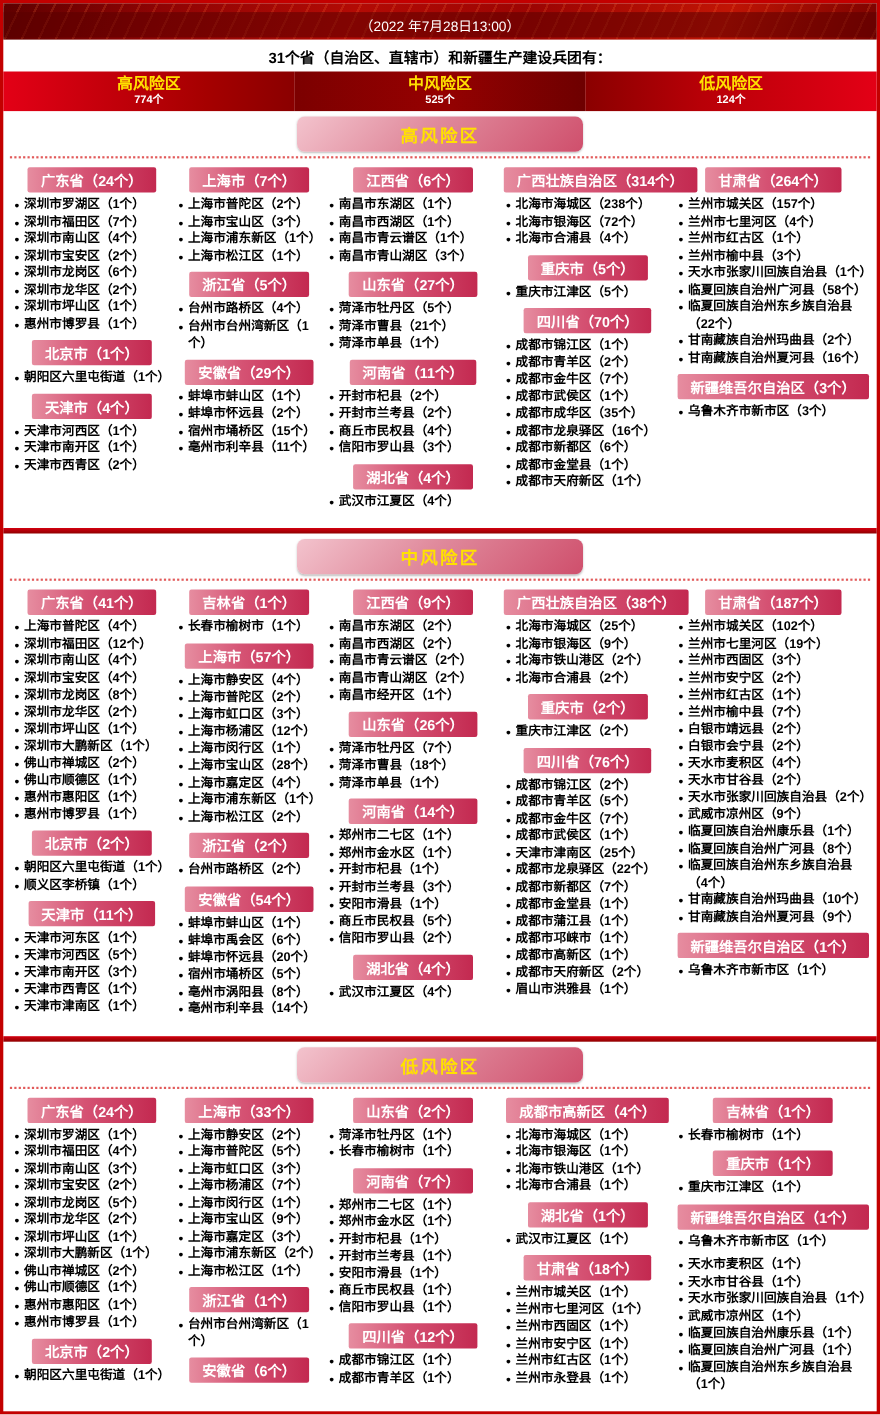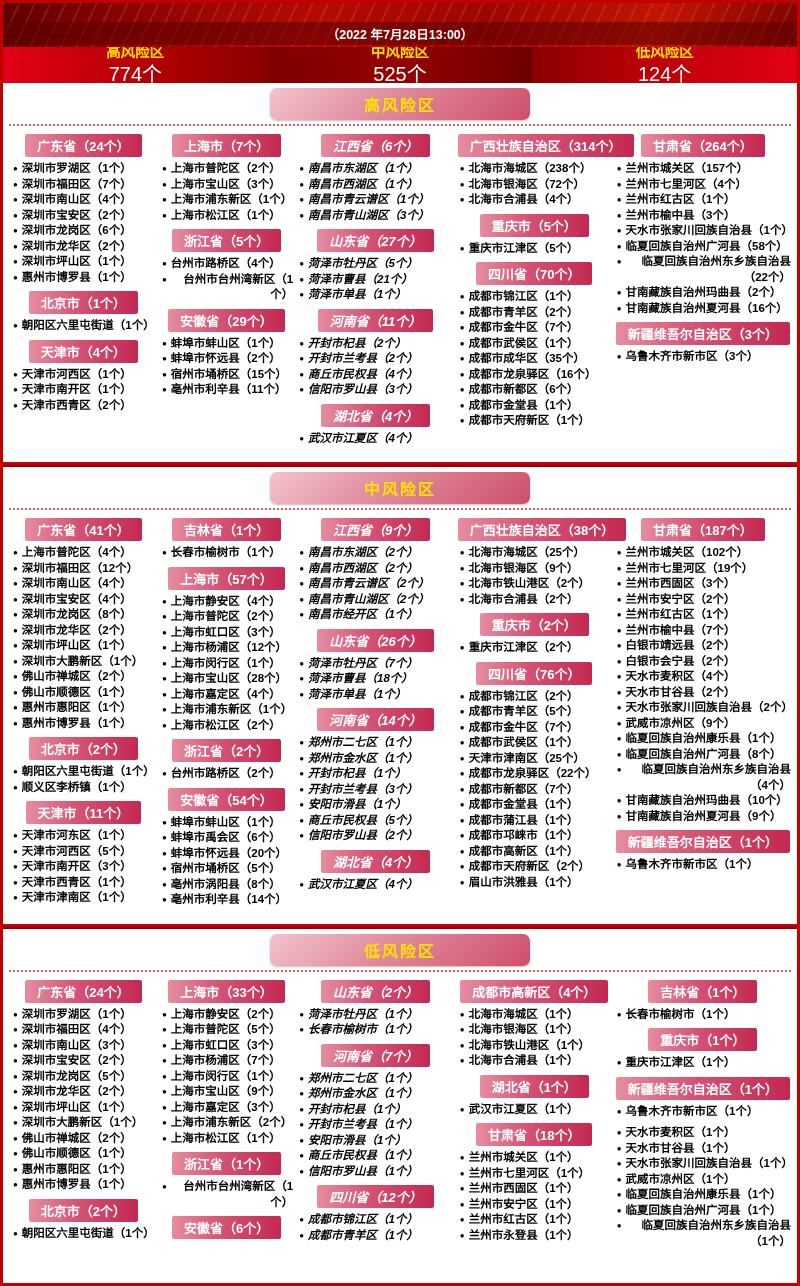--- a/index.html
+++ b/index.html
@@ -25,69 +25,70 @@
     content:""; position:absolute; inset:0;
     background:repeating-linear-gradient(115deg, rgba(255,120,60,.18) 0 2px, rgba(0,0,0,0) 2px 14px);
     pointer-events:none;
   }
   .hero-title {
     text-align:center; color:#ffd900; font-size:27px; font-weight:bold;
     letter-spacing:2px; text-shadow:1px 2px 2px rgba(0,0,0,.55);
     position:relative; z-index:1;
   }
   .hero-date {
-    text-align:center; color:#ffffff; font-size:12.5px; font-weight:bold;
-    background:rgba(90,0,0,.55); margin-top:14px; padding:2px 0;
+    text-align:center; color:#ffffff; font-size:12.5px; font-weight:normal;
+    background:rgba(90,0,0,.55); margin-top:3px; padding:2px 0;
     position:relative; z-index:1;
   }
   .subtitle {
     text-align:center; font-size:13.5px; font-weight:bold; color:#000;
     padding:5px 0 4px 0;
   }
   
   .stats { display:flex; width:100%; height:36px; }
   .stat { flex:1; display:flex; flex-direction:column; justify-content:center; align-items:center; line-height:1.25; }
   .stat-high { background:linear-gradient(90deg,#e30016 0%,#a50000 70%,#8a0000 100%); }
   .stat-mid  { background:linear-gradient(90deg,#7c0000 0%,#960101 50%,#6e0000 100%); }
   .stat-low  { background:linear-gradient(90deg,#8a0000 0%,#b80007 40%,#e30016 100%); }
   .stat-label { color:#ffe100; font-size:14.5px; font-weight:bold; }
-  .stat-count { color:#ffffff; font-size:20px; font-weight:normal;text-align:center; }
+  .stat-count { color:#ffffff; font-size:10px; font-weight:bold;text-align:center; }
   
   .pill {
     width:260px; margin:5px auto 4px auto; padding:4px 0;
     border-radius:7px; text-align:center;
     background:linear-gradient(135deg,#f3c3cd 0%,#e08a9c 45%,#cf4f6c 100%);
     box-shadow:0 1px 2px rgba(0,0,0,.25);
     color:#ffe100; font-size:16px; font-weight:bold; letter-spacing:2px;
   }
   .dotted { border-top:2px dotted #e25b5b; margin:2px 6px 4px 6px; }
   .section-sep { height:5px; background:linear-gradient(180deg,#d40010,#8f0000); margin-top:4px; }
   
   .columns { display:flex; align-items:flex-start; padding:0 4px 6px 6px; }
   .col { padding:0 2px; }
-  .col-0 { width:19%; } .col-1 { width:17.5%; } .col-2 { width:20.5%;font-style:italic; } .col-3 { width:20%; } .col-4 { width:23%; }
-  .group { margin-bottom:6px;text-align:right; }
+  .col-0 { width:19%; } .col-1 { width:17.5%; } .col-2 { width:20.5%; } .col-3 { width:20%; } .col-4 { width:23%; }
+  .group { margin-bottom:6px; }
   .group-header {
     display:table; margin:4px auto 4px auto; padding:2px 12px;
     background:linear-gradient(90deg,#e68da0 0%,#d55273 45%,#c32950 100%);
     color:#ffffff; font-size:13px; font-weight:bold; border-radius:2px;
     white-space:nowrap;
   }
   .item { display:flex; font-size:11.5px; font-weight:bold; line-height:15.5px; color:#000; }
   .item .dot { font-size:8px; margin:0 4px 0 2px; line-height:15.5px; color:#000; }
 </style>
 </head>
 <body>
 
 <div class="page">
 
   <div class="hero">
     <div class="hero-date">（2022 年7月28日13:00）</div>
   </div>
 
+  <div class="subtitle">31个省（自治区、直辖市）和新疆生产建设兵团有：</div>
 
   <div class="stats">
     <div class="stat stat-high">
       <span class="stat-label">高风险区</span>
       <span class="stat-count">774个</span>
     </div>
     <div class="stat stat-mid">
       <span class="stat-label">中风险区</span>
       <span class="stat-count">525个</span>
     </div>

